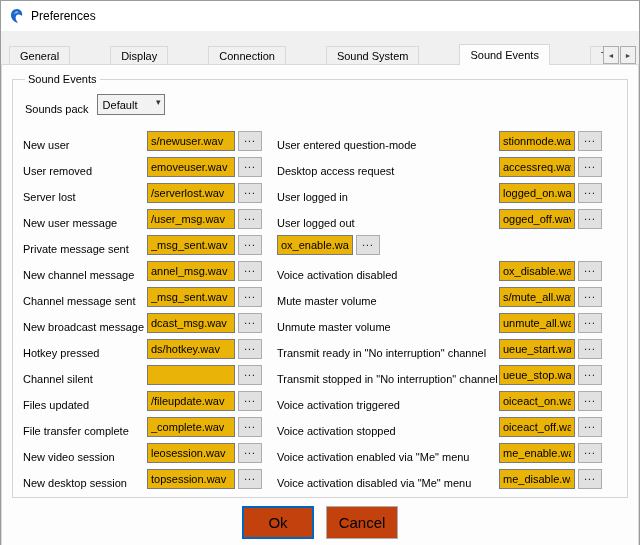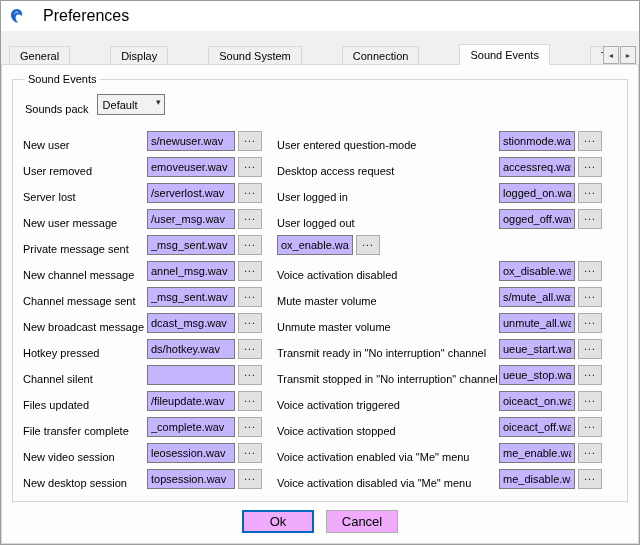--- a/index.html
+++ b/index.html
@@ -17,21 +17,21 @@
     background: #f0f0f0;
     display: flex; flex-direction: column;
   }
   
   .titlebar {
     height: 30px; background: #ffffff;
     display: flex; align-items: center;
     padding-left: 8px; flex: 0 0 auto;
   }
   .titlebar .app-icon { width:16px; height:16px; margin-right:6px; display:inline-block; }
-  .titlebar .title { font-size: 16px; margin-left: 12px; }
+  .titlebar .title { font-size: 12px; }
   
   .tabstrip {
     position: relative;
     margin-top: 13px;
     padding-left: 8px;
     height: 21px; flex: 0 0 auto;
   }
   .tabs {
     display: flex; align-items: flex-end;
     width: 606px; overflow: hidden; height: 21px;
@@ -100,43 +100,43 @@
   
   .columns { display: flex; }
   .col { display: flex; flex-direction: column; }
   .col.left  { flex: 0 0 250px; }
   .col.right { flex: 1 1 auto; margin-left: 4px; }
   .row { display: flex; align-items: flex-end; height: 26px; }
   .rlabel { flex: 0 0 auto; overflow: hidden; white-space: nowrap; }
   .col.left  .rlabel { width: 124px; }
   .col.right .rlabel { width: 222px; }
   .rinput {
-    height: 20px; border: 1px solid #7a7a7a; background: #c4b5fd;
+    height: 20px; border: 1px solid #7a7a7a; background: #eab308;
     font-family: "Liberation Sans", sans-serif; font-size: 11px;
     padding: 1px 3px; outline: none;
   }
   .col.left  .rinput { width: 88px; }
   .col.right .rinput { width: 76px; }
   .browse {
     width: 24px; height: 20px; margin-left: 3px;
     background: #e1e1e1; border: 1px solid #adadad;
     font-size: 10px; line-height: 10px; letter-spacing: 1px;
     font-family: "Liberation Sans", sans-serif;
     padding: 0 0 4px 0;
   }
   
   .buttonrow {
     flex: 0 0 auto;
     display: flex; justify-content: center; gap: 12px;
     padding: 8px 0 4px 0;
   }
   .buttonrow button {
-    width: 72px; height: 23px;
-    background: #f0abfc; border: 1px solid #adadad;
-    font-family: "Liberation Sans", sans-serif; font-size: 13px;
+    width: 72px; height: 33px;
+    background: #c2410c; border: 1px solid #adadad;
+    font-family: "Liberation Sans", sans-serif; font-size: 15px;
   }
   .buttonrow button.ok { border: 2px solid #0067c0; }
 </style>
 </head>
 <body>
 
 <div class="window">
 
   <div class="titlebar">
     <span class="app-icon">
@@ -145,22 +145,22 @@
         <path d="M8 3 C6 3.5 5 5 5.2 7 C6 5.5 7.5 4.8 9.5 5.2 C9.2 4 8.8 3.3 8 3 Z" fill="#7fb2ef"></path>
       </svg>
     </span>
     <span class="title">Preferences</span>
   </div>
 
   <div class="tabstrip">
     <div class="tabs" id="tabs">
         <div class="tab">General</div>
         <div class="tab">Display</div>
+        <div class="tab">Connection</div>
         <div class="tab">Sound System</div>
-        <div class="tab">Connection</div>
         <div class="tab active">Sound Events</div>
         <div class="tab">Text To Speech</div>
         <div class="tab">Shortcuts</div>
         <div class="tab">Video</div>
       </div>
     <div class="tab-scroll">
       <button>◄</button>
       <button>►</button>
     </div>
   </div>

